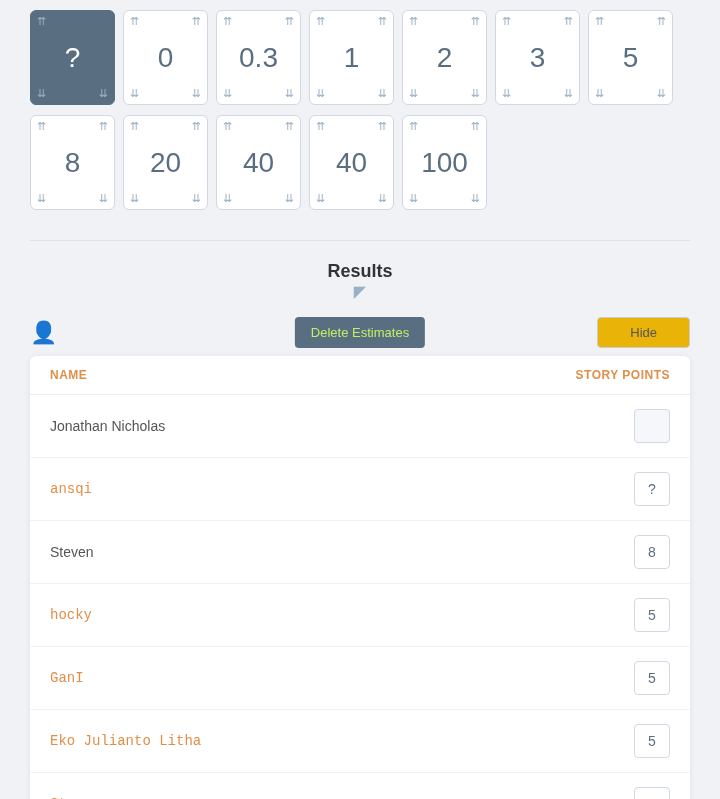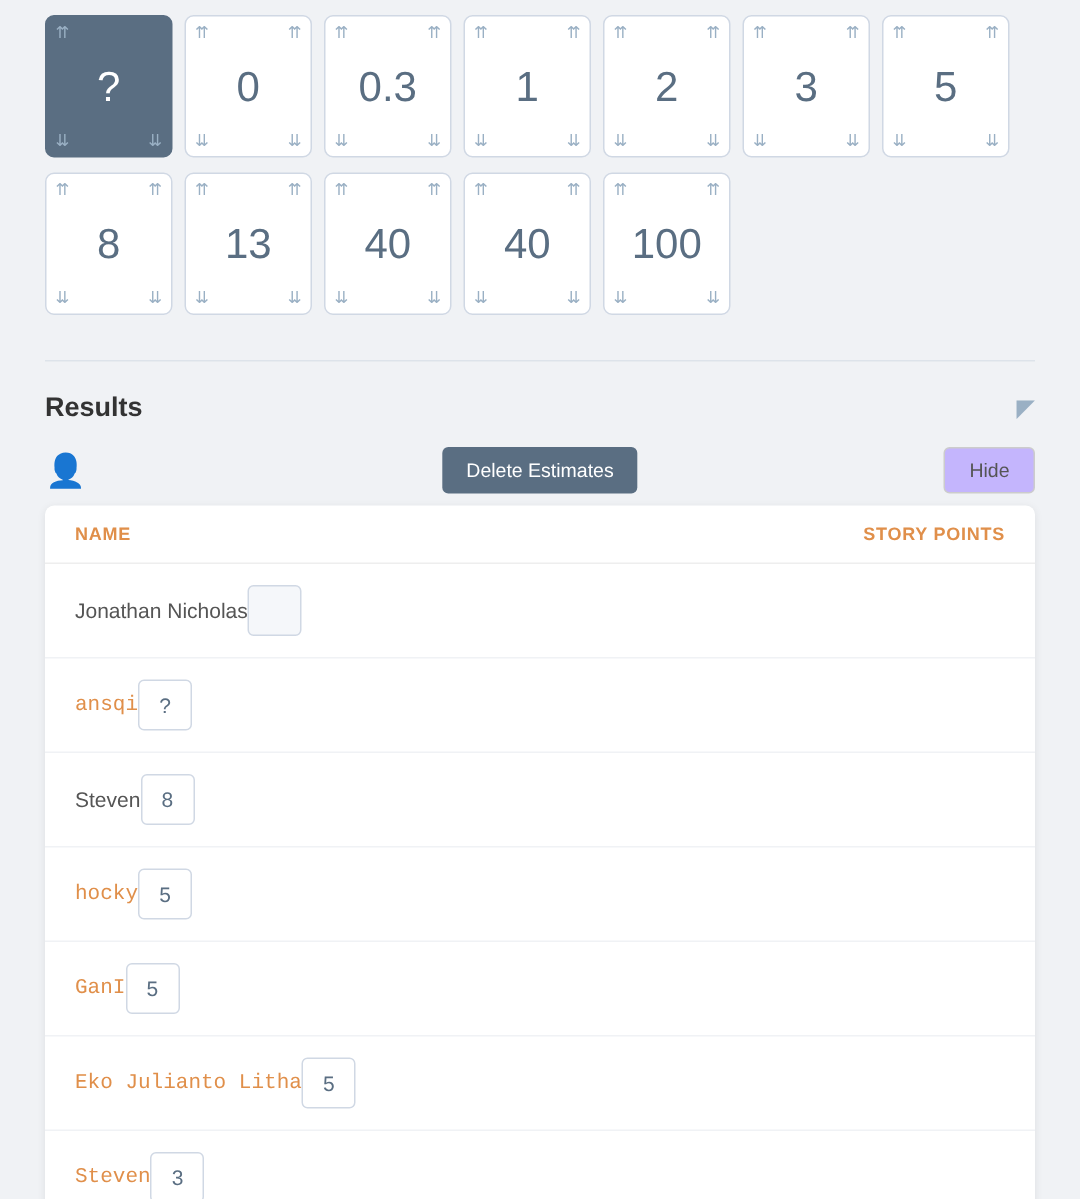--- a/index.html
+++ b/index.html
@@ -82,20 +82,21 @@
 
     .results-section {
       padding: 0 30px;
     }
 
     .results-header {
       display: flex;
       justify-content: space-between;
       align-items: center;
       margin-bottom: 16px;
+      flex-direction: column;
     }
 
     .results-title {
       font-size: 18px;
       font-weight: 600;
       color: #333;
     }
 
     .expand-icon {
       color: #9ab0c4;
@@ -103,38 +104,38 @@
       cursor: pointer;
     }
 
     .user-icon {
       color: #9ab0c4;
       font-size: 22px;
     }
 
     .delete-btn {
       background: #5a6e82;
-      color: #ffffff;
+      color: #bef264;
       border: none;
       border-radius: 4px;
       padding: 8px 16px;
       font-size: 13px;
       cursor: pointer;
       position: absolute;
       left: 50%;
       transform: translateX(-50%);
       text-align: center;
     }
 
     .hide-btn {
-      background: #c4b5fd;
+      background: #eab308;
       color: #555;
       border: 1px solid #ccc;
       border-radius: 4px;
-      padding: 7px 16px;
+      padding: 7px 32px;
       font-size: 13px;
       cursor: pointer;
       margin-left: auto;
     }
 
     .results-table {
       background: #fff;
       border-radius: 6px;
       box-shadow: 0 1px 6px rgba(0,0,0,0.08);
       overflow: hidden;
@@ -150,21 +151,21 @@
     .th {
       font-size: 12px;
       color: #e08f4a;
       font-weight: 600;
       text-transform: uppercase;
       letter-spacing: 0.5px;
     }
 
     .table-row {
       display: flex;
-      justify-content: flex-start;
+      justify-content: space-between;
       align-items: center;
       padding: 14px 20px;
       border-bottom: 1px solid #f0f2f5;
     }
 
     .table-row:last-child {
       border-bottom: none;
     }
 
     .row-name {
@@ -296,21 +297,21 @@
       <div class="card-arrows">
         <span class="arrow-icon">⇊</span>
         <span class="arrow-icon">⇊</span>
       </div>
     </div>
     <div class="card">
       <div class="arrow-up">
         <span class="arrow-icon">⇈</span>
         <span class="arrow-icon">⇈</span>
       </div>
-      <div class="card-value">13</div>
+      <div class="card-value">20</div>
       <div class="card-arrows">
         <span class="arrow-icon">⇊</span>
         <span class="arrow-icon">⇊</span>
       </div>
     </div>
     <div class="card">
       <div class="arrow-up">
         <span class="arrow-icon">⇈</span>
         <span class="arrow-icon">⇈</span>
       </div>

